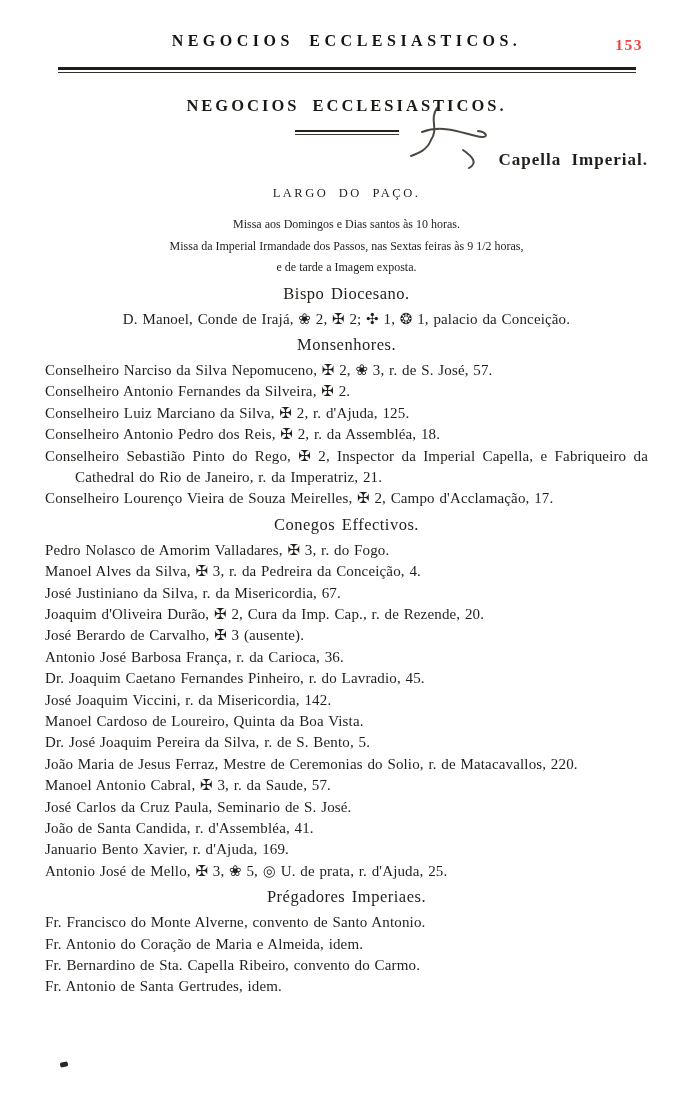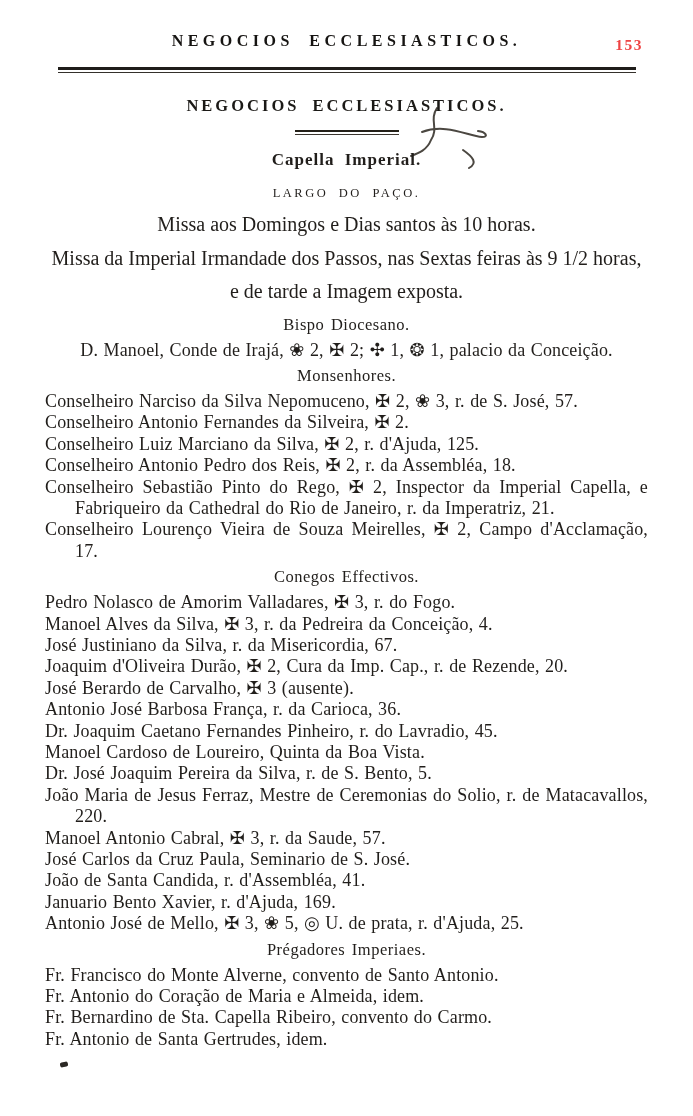--- a/index.html
+++ b/index.html
@@ -24,38 +24,38 @@
   }
   .section-title {
     margin-top:23px; text-align:center; font-weight:bold;
     font-size:16.5px; letter-spacing:3px; word-spacing:6px; color:#1b1916;
   }
   .title-rule {
     margin:14px auto 0; width:104px; height:2px;
     border-top:2px solid #242119; border-bottom:1px solid #3b362e;
   }
   .chapter-title {
-    margin-top:15px; text-align:center; font-weight:bold;
+    margin-top:15px; text-align:right; font-weight:bold;
     font-size:17px; letter-spacing:1px; word-spacing:5px;
   }
   .location {
     margin-top:16px; text-align:center; font-weight:normal;
     font-size:12.5px; letter-spacing:2.5px; word-spacing:5px;
   }
   .notices { margin-top:13px; }
   .notice {
-    text-align:center; white-space:nowrap; font-size:20px;
-    line-height:21.5px; margin:12px -16px;
+    text-align:center; white-space:nowrap; font-size:12px;
+    line-height:21.5px; margin:0 -16px;
   }
   .sec-heading {
     font-size:16.5px; text-align:center;
     margin:5px 0 5px; letter-spacing:0.5px; word-spacing:2px;
   }
   .entry {
-    font-size:18px; line-height:21.4px; text-align:justify;
+    font-size:15px; line-height:21.4px; text-align:justify;
     padding-left:30px; text-indent:-30px;
     letter-spacing:0.15px; word-spacing:0.8px; margin:0;
   }
   .entry.single {
     text-align:center; padding-left:0; text-indent:0; white-space:nowrap;
   }
   .squiggle { position:absolute; left:378px; top:100px; }
   .squiggle path { stroke:#4b4741; stroke-width:2; fill:none; stroke-linecap:round; }
   .speck {
     position:absolute; left:60px; top:1062px; width:8px; height:5px;
@@ -110,20 +110,21 @@
 
     <div class="sec">
       <div class="sec-heading">Conegos Effectivos.</div>
       <div class="entry">Pedro Nolasco de Amorim Valladares, ✠ 3, r. do Fogo.</div>
       <div class="entry">Manoel Alves da Silva, ✠ 3, r. da Pedreira da Conceição, 4.</div>
       <div class="entry">José Justiniano da Silva, r. da Misericordia, 67.</div>
       <div class="entry">Joaquim d'Oliveira Durão, ✠ 2, Cura da Imp. Cap., r. de Rezende, 20.</div>
       <div class="entry">José Berardo de Carvalho, ✠ 3 (ausente).</div>
       <div class="entry">Antonio José Barbosa França, r. da Carioca, 36.</div>
       <div class="entry">Dr. Joaquim Caetano Fernandes Pinheiro, r. do Lavradio, 45.</div>
+      <div class="entry">José Joaquim Viccini, r. da Misericordia, 142.</div>
       <div class="entry">Manoel Cardoso de Loureiro, Quinta da Boa Vista.</div>
       <div class="entry">Dr. José Joaquim Pereira da Silva, r. de S. Bento, 5.</div>
       <div class="entry">João Maria de Jesus Ferraz, Mestre de Ceremonias do Solio, r. de Matacavallos, 220.</div>
       <div class="entry">Manoel Antonio Cabral, ✠ 3, r. da Saude, 57.</div>
       <div class="entry">José Carlos da Cruz Paula, Seminario de S. José.</div>
       <div class="entry">João de Santa Candida, r. d'Assembléa, 41.</div>
       <div class="entry">Januario Bento Xavier, r. d'Ajuda, 169.</div>
       <div class="entry">Antonio José de Mello, ✠ 3, ❀ 5, ◎ U. de prata, r. d'Ajuda, 25.</div>
     </div>
 

